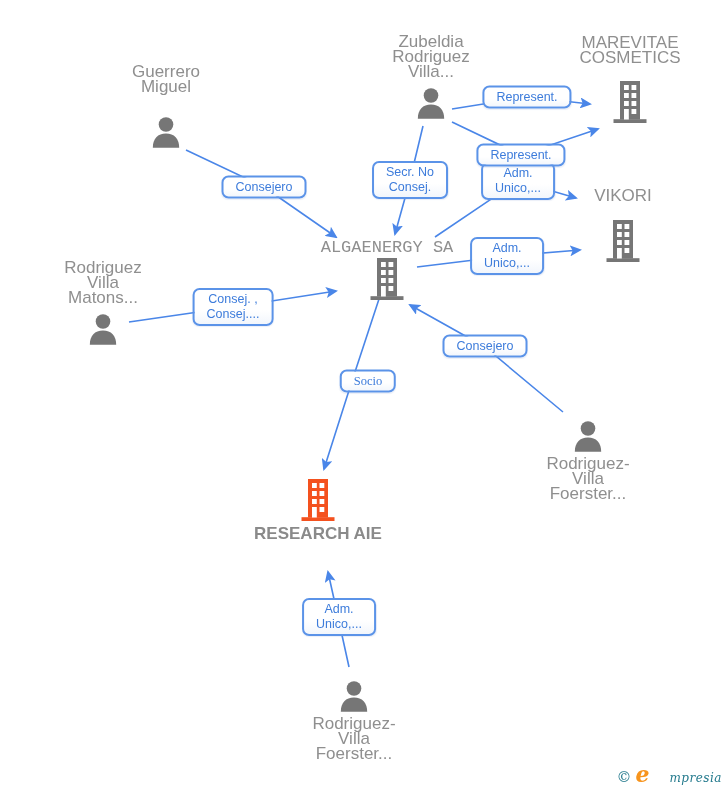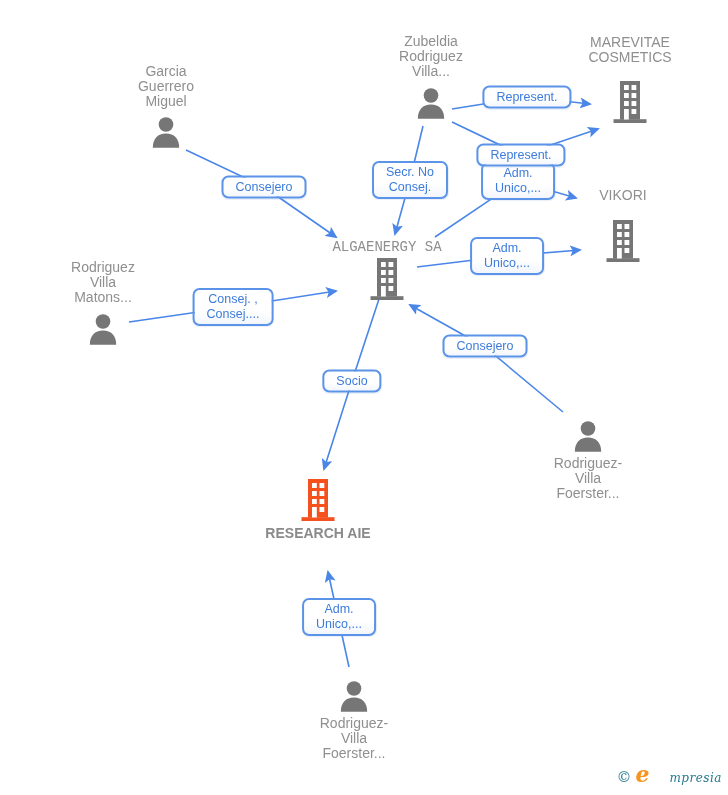--- a/index.html
+++ b/index.html
@@ -9,21 +9,21 @@
     background:#ffffff;
     overflow:hidden;
     font-family:"Liberation Sans", sans-serif;
   }
   #edges-svg{position:absolute;left:0;top:0;z-index:1;}
   .edge-line{fill:none;stroke:var(--edge-blue,#4a86e8);stroke-width:1.6;}
   .node{position:absolute;z-index:2;cursor:pointer;}
   .node-icon{position:absolute;display:block;}
   .node-label{
     position:absolute;width:160px;text-align:center;
-    color:var(--text-gray,#8f8f8f);font-size:14px;line-height:15px;z-index:2;
+    color:var(--text-gray,#8f8f8f);font-size:17px;line-height:15px;z-index:2;
   }
   .node-label.bold{font-weight:bold;color:#8a8a8a;}
   .edge-label{
     position:absolute;transform:translate(-50%,-50%);
     background:linear-gradient(#ffffff 60%,#f2f6fc);
     border:2px solid var(--label-border,#5b93e8);
     border-radius:7px;
     padding:2px 12px;
     color:var(--label-text,#3d7cdb);
     font-size:12.5px;line-height:15px;text-align:center;white-space:nowrap;
@@ -102,38 +102,37 @@
         <div>Represent.</div>
       </div>
       <div class="edge-label" style="left: 507px; top: 256px;">
         <div>Adm.</div>
         <div>Unico,...</div>
       </div>
       <div class="edge-label" style="left: 233px; top: 307px;">
         <div>Consej. ,</div>
         <div>Consej....</div>
       </div>
-      <div class="edge-label" style="left: 352px; top: 381px;">
+      <div class="edge-label" style="left: 368px; top: 381px; font-family: Liberation Serif, serif;">
         <div>Socio</div>
       </div>
       <div class="edge-label" style="left: 485px; top: 346px;">
         <div>Consejero</div>
       </div>
       <div class="edge-label" style="left: 339px; top: 617px;">
         <div>Adm.</div>
         <div>Unico,...</div>
       </div>
     </div>
   <div id="nodes-layer">
       <div class="node">
         <svg width="34" height="34" class="node-icon" fill="#767676" style="left: 149px; top: 116px;">
           <use href="#sym-person"></use>
         </svg>
         <div class="node-label" style="left: 86px; top: 64px;">
-          <div>Garcia</div>
           <div>Guerrero</div>
           <div>Miguel</div>
         </div>
       </div>
       <div class="node">
         <svg width="34" height="34" class="node-icon" fill="#767676" style="left: 414px; top: 87px;">
           <use href="#sym-person"></use>
         </svg>
         <div class="node-label" style="left: 351px; top: 34px;">
           <div>Zubeldia</div>

